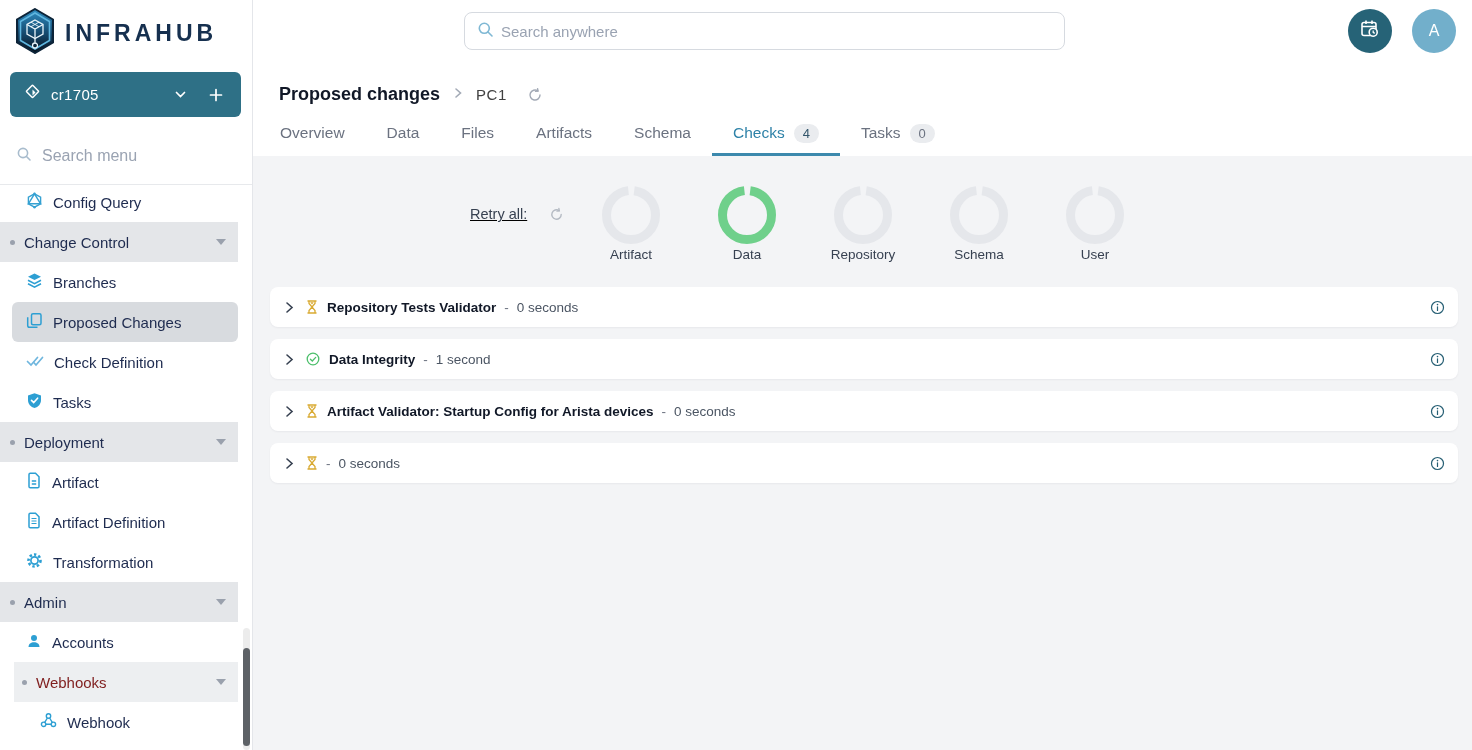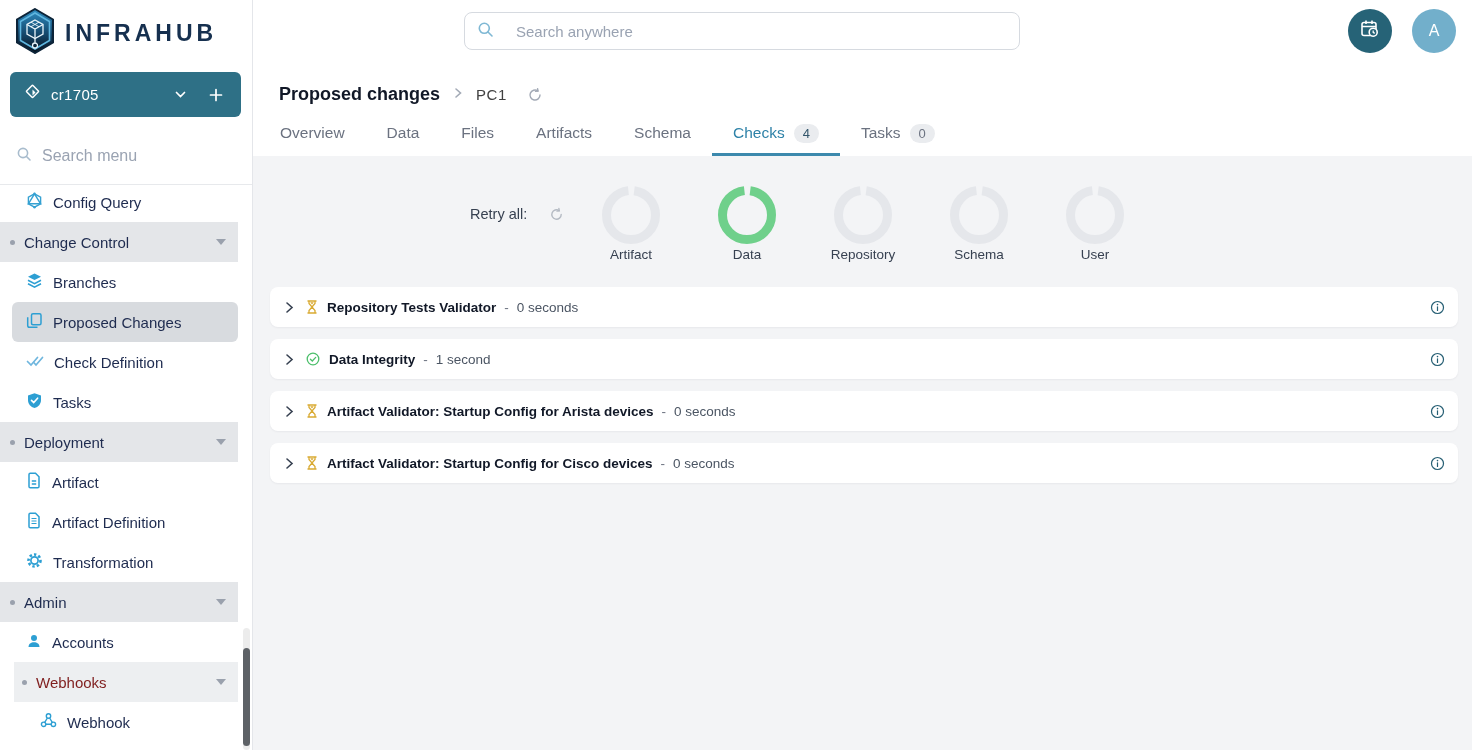--- a/index.html
+++ b/index.html
@@ -33,41 +33,41 @@
     background:#edeff1; font-size:15px; color:#7f1d1d; margin-left:14px; cursor:pointer; }
   .dot { width:5px; height:5px; border-radius:50%; background:#9aa1ad; margin-right:9px; flex:none; }
   .tri { margin-left:auto; width:0; height:0; border-left:5px solid transparent;
     border-right:5px solid transparent; border-top:6px solid #9aa1ad; }
   .sb-track { position:absolute; right:2px; top:628px; width:7px; height:122px; background:#ececec; border-radius:4px; }
   .sb-thumb { position:absolute; right:2px; top:648px; width:7px; height:98px; background:#5d6166; border-radius:4px; }
 
   
   .main { position:fixed; left:253px; top:0; width:1219px; height:750px; background:#f3f4f6; }
   .topbar { position:absolute; top:0; left:0; right:0; height:156px; background:#fff; }
-  .search-any { position:absolute; left:211px; top:12px; width:556px; height:38px;
-    border:1px solid #d6dae0; border-radius:8px; background:#fff; display:flex; align-items:center; padding:0 12px; gap:22px; }
+  .search-any { position:absolute; left:211px; top:12px; width:601px; height:38px;
+    border:1px solid #d6dae0; border-radius:8px; background:#fff; display:flex; align-items:center; padding:0 12px; gap:7px; }
   .search-any input { border:none; outline:none; flex:1; font-size:15px; color:#374151; font-family:inherit; }
   .search-any input::placeholder { color:#9aa3b2; }
   .cal-btn { position:absolute; left:1095px; top:9px; width:44px; height:44px; border-radius:50%;
     background:#266377; display:flex; align-items:center; justify-content:center; cursor:pointer; }
   .avatar { position:absolute; left:1159px; top:9px; width:44px; height:44px; border-radius:50%;
     background:#72afcb; color:#fff; font-size:16px; display:flex; align-items:center; justify-content:center; cursor:pointer; }
   .breadcrumb { position:absolute; left:26px; top:84px; display:flex; align-items:center; gap:12px; }
   .bc-title { font-size:18px; font-weight:700; color:#111827; }
   .bc-item { font-size:15px; color:#404040; letter-spacing:0.5px;text-align:right; }
   .tabs { position:absolute; left:26px; top:113px; display:flex; height:43px; }
   .tab { display:flex; align-items:center; gap:9px; padding:0 21px; font-size:15.5px; color:#6b7280;
     cursor:pointer; border-bottom:3px solid transparent; }
   .tab:first-child { padding-left:1px; }
   .tab.active { color:#2e82a8; border-bottom-color:#3c89ad; }
   .badge { background:#eaecef; border-radius:11px; padding:2px 9px; font-size:13px; color:#6b7280; }
   .tab.active .badge { color:#33566b; }
 
   .content { position:absolute; top:156px; left:0; right:0; bottom:0; }
-  .retry { position:absolute; left:217px; top:50px; display:flex; align-items:center; gap:22px; }
+  .retry { position:absolute; left:217px; top:50px; display:flex; align-items:center; gap:22px;text-decoration:underline; }
   .retry-label { font-size:14.5px; color:#374151; }
   .retry-btn { display:flex; cursor:pointer; }
   .rings { position:absolute; left:320px; top:30px; display:flex; }
   .ring-block { width:116px; display:flex; flex-direction:column; align-items:center; cursor:pointer; }
   .ring-label { font-size:13.5px; color:#374151; margin-top:3px; }
 
   .card { position:absolute; left:17px; width:1188px; height:40px; background:#fff; border-radius:8px;
     box-shadow:0 1px 2px rgba(16,24,40,0.05); display:flex; align-items:center; padding:0 13px; }
   .row-chevron { display:flex; cursor:pointer; flex:none; }
   .row-status { display:flex; margin-left:10px; flex:none; }
@@ -459,21 +459,20 @@
         <svg width="13" height="13" viewBox="0 0 13 13" fill="none" stroke="#374151" stroke-width="1.6" stroke-linecap="round">
             <path d="M4 2 L9 6.5 L4 11"></path>
           </svg>
       </span>
       <span class="row-status">
         <svg width="12" height="14" viewBox="0 0 12 14" fill="none" stroke="#d9aa32" stroke-width="1.3">
           <path d="M1.5 1 H10.5 M1.5 13 H10.5 M3 1 V3.5 L6 7 L9 3.5 V1 M3 13 V10.5 L6 7 L9 10.5 V13"></path>
           <path d="M4.2 2.2 H7.8 L6 4.4 Z" fill="#d9aa32" stroke="none"></path>
         </svg>
       </span>
-      <span class="row-title">Artifact Validator: Startup Config for Cisco devices</span>
       <span class="row-sep">-</span>
       <span class="row-dur">0 seconds</span>
       <span class="row-info">
         <svg width="15" height="15" viewBox="0 0 15 15" fill="none" stroke="#255e73" stroke-width="1.2">
           <circle cx="7.5" cy="7.5" r="6"></circle>
             <path d="M7.5 6.8 V10.5" stroke-linecap="round"></path>
             <circle cx="7.5" cy="4.6" r="0.8" fill="#255e73" stroke="none"></circle>
         </svg>
       </span>
     </div>

